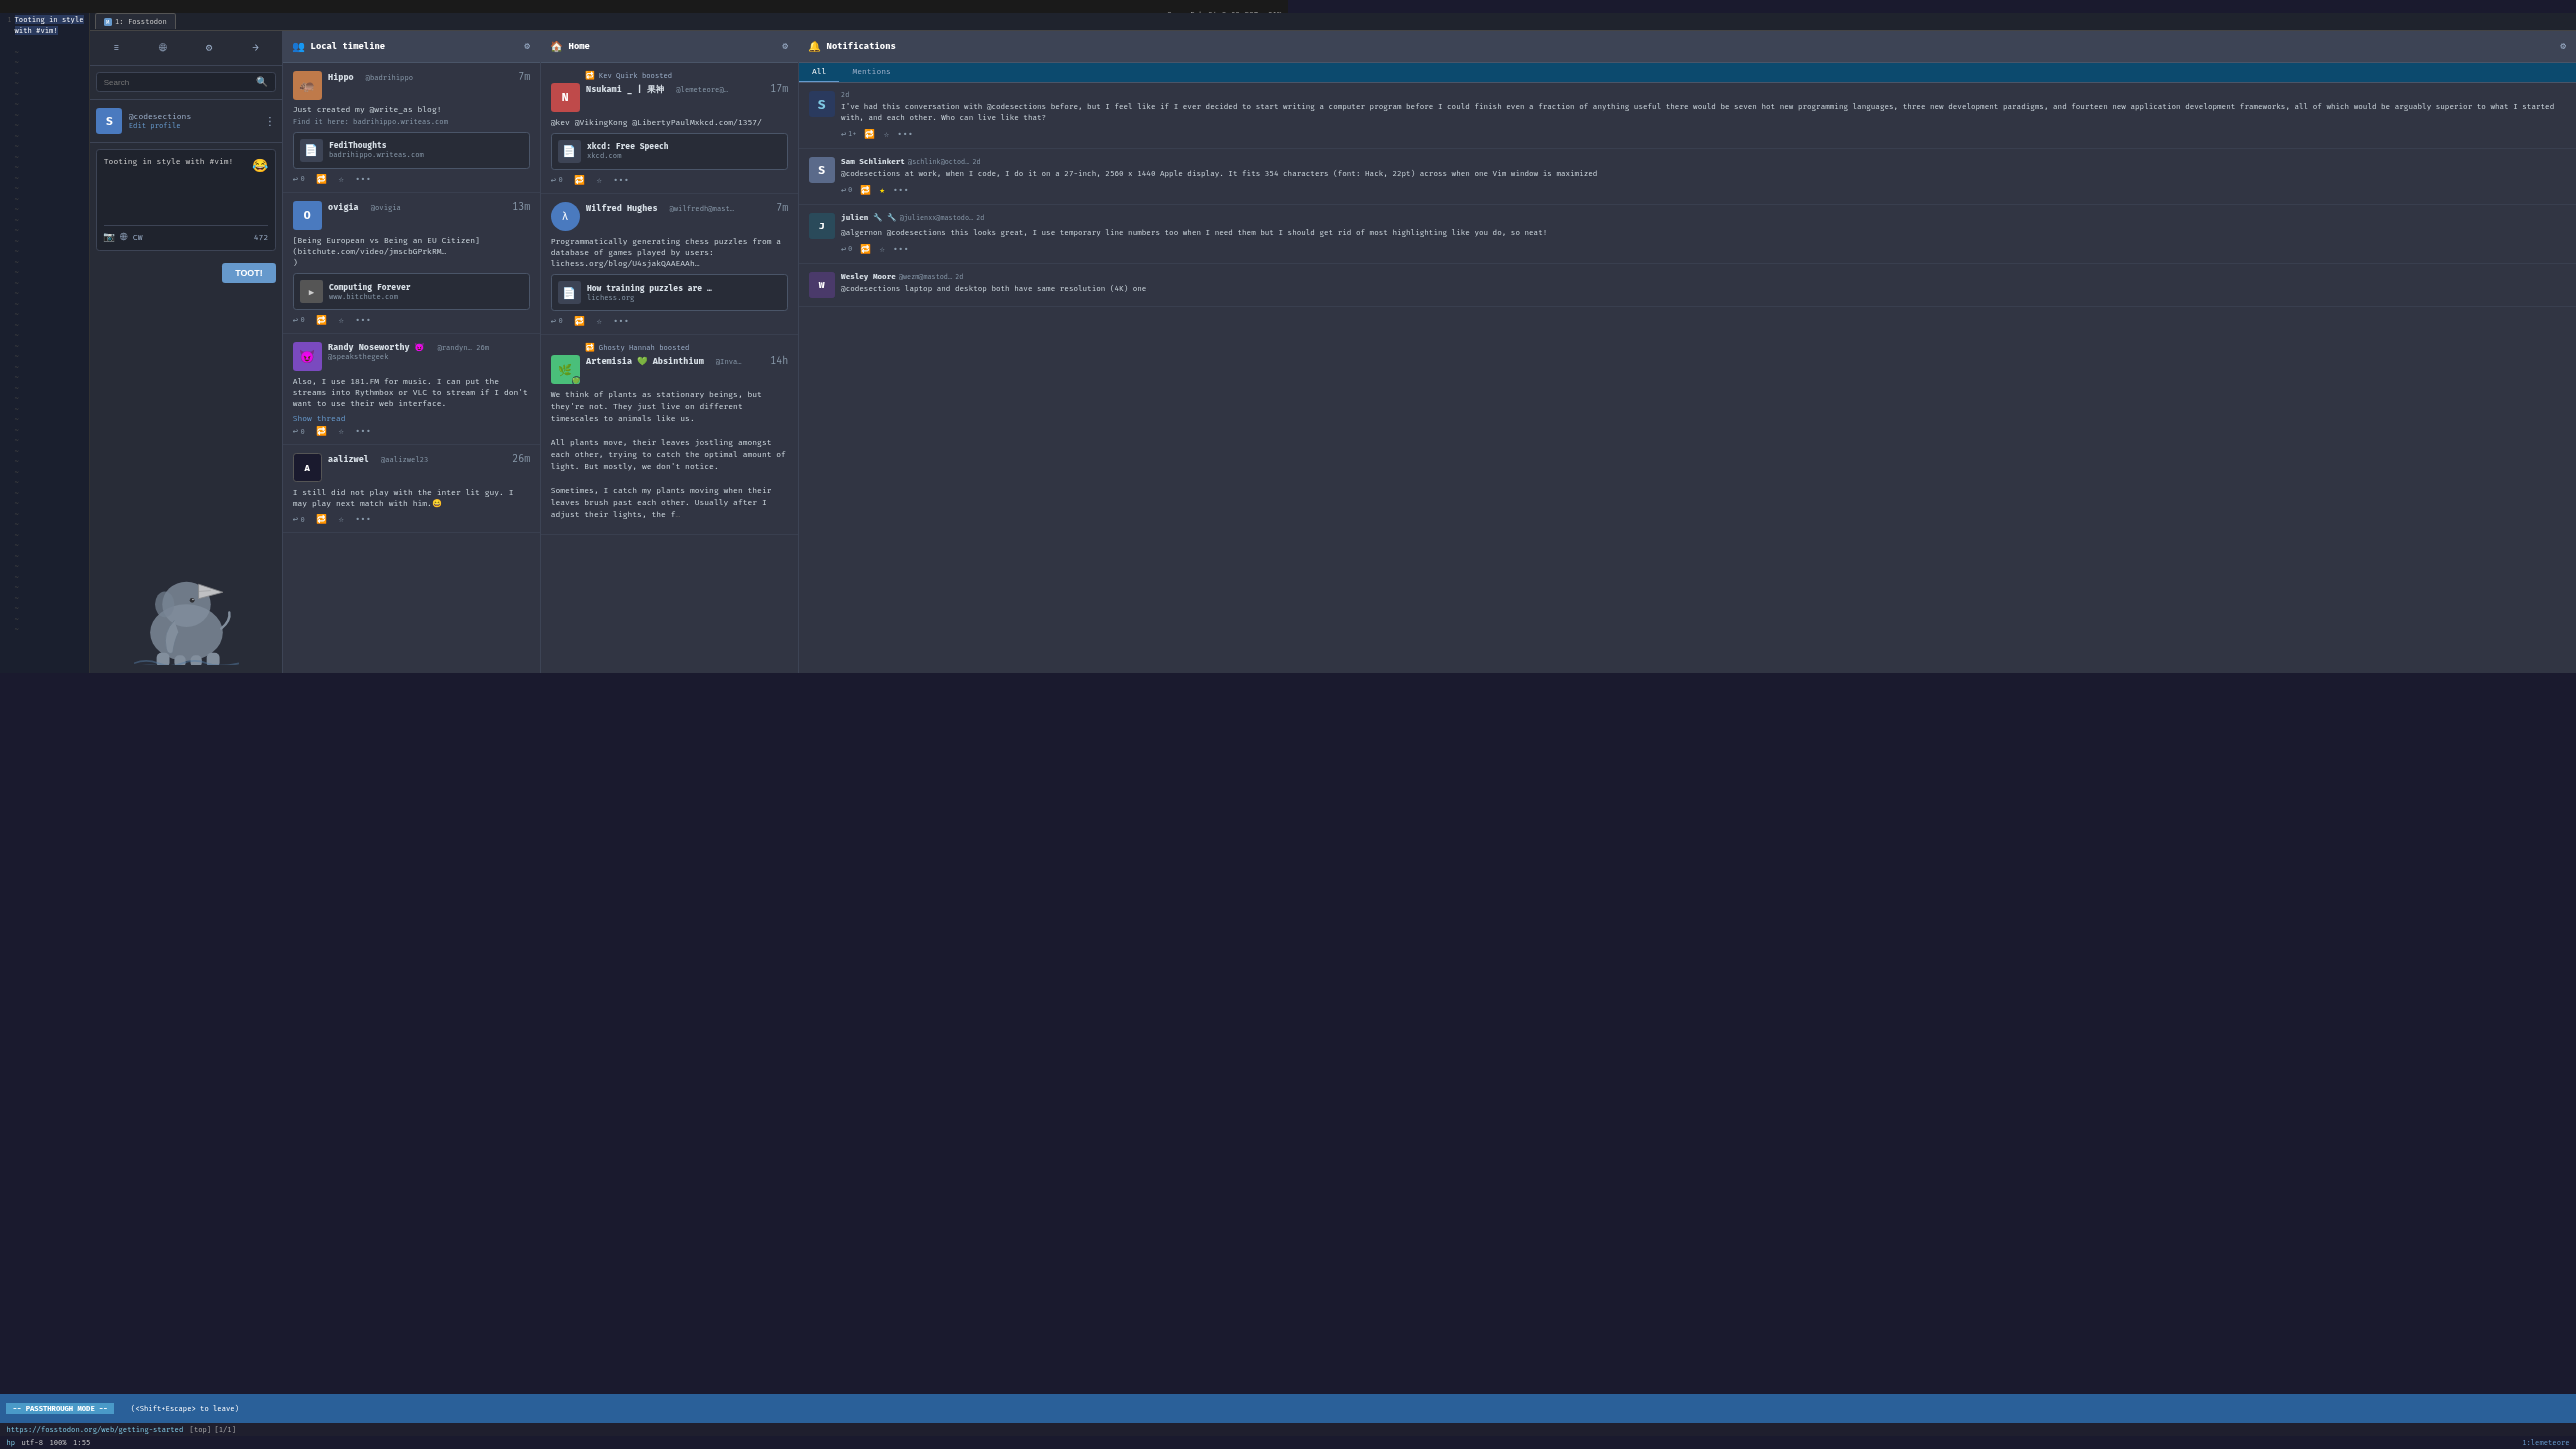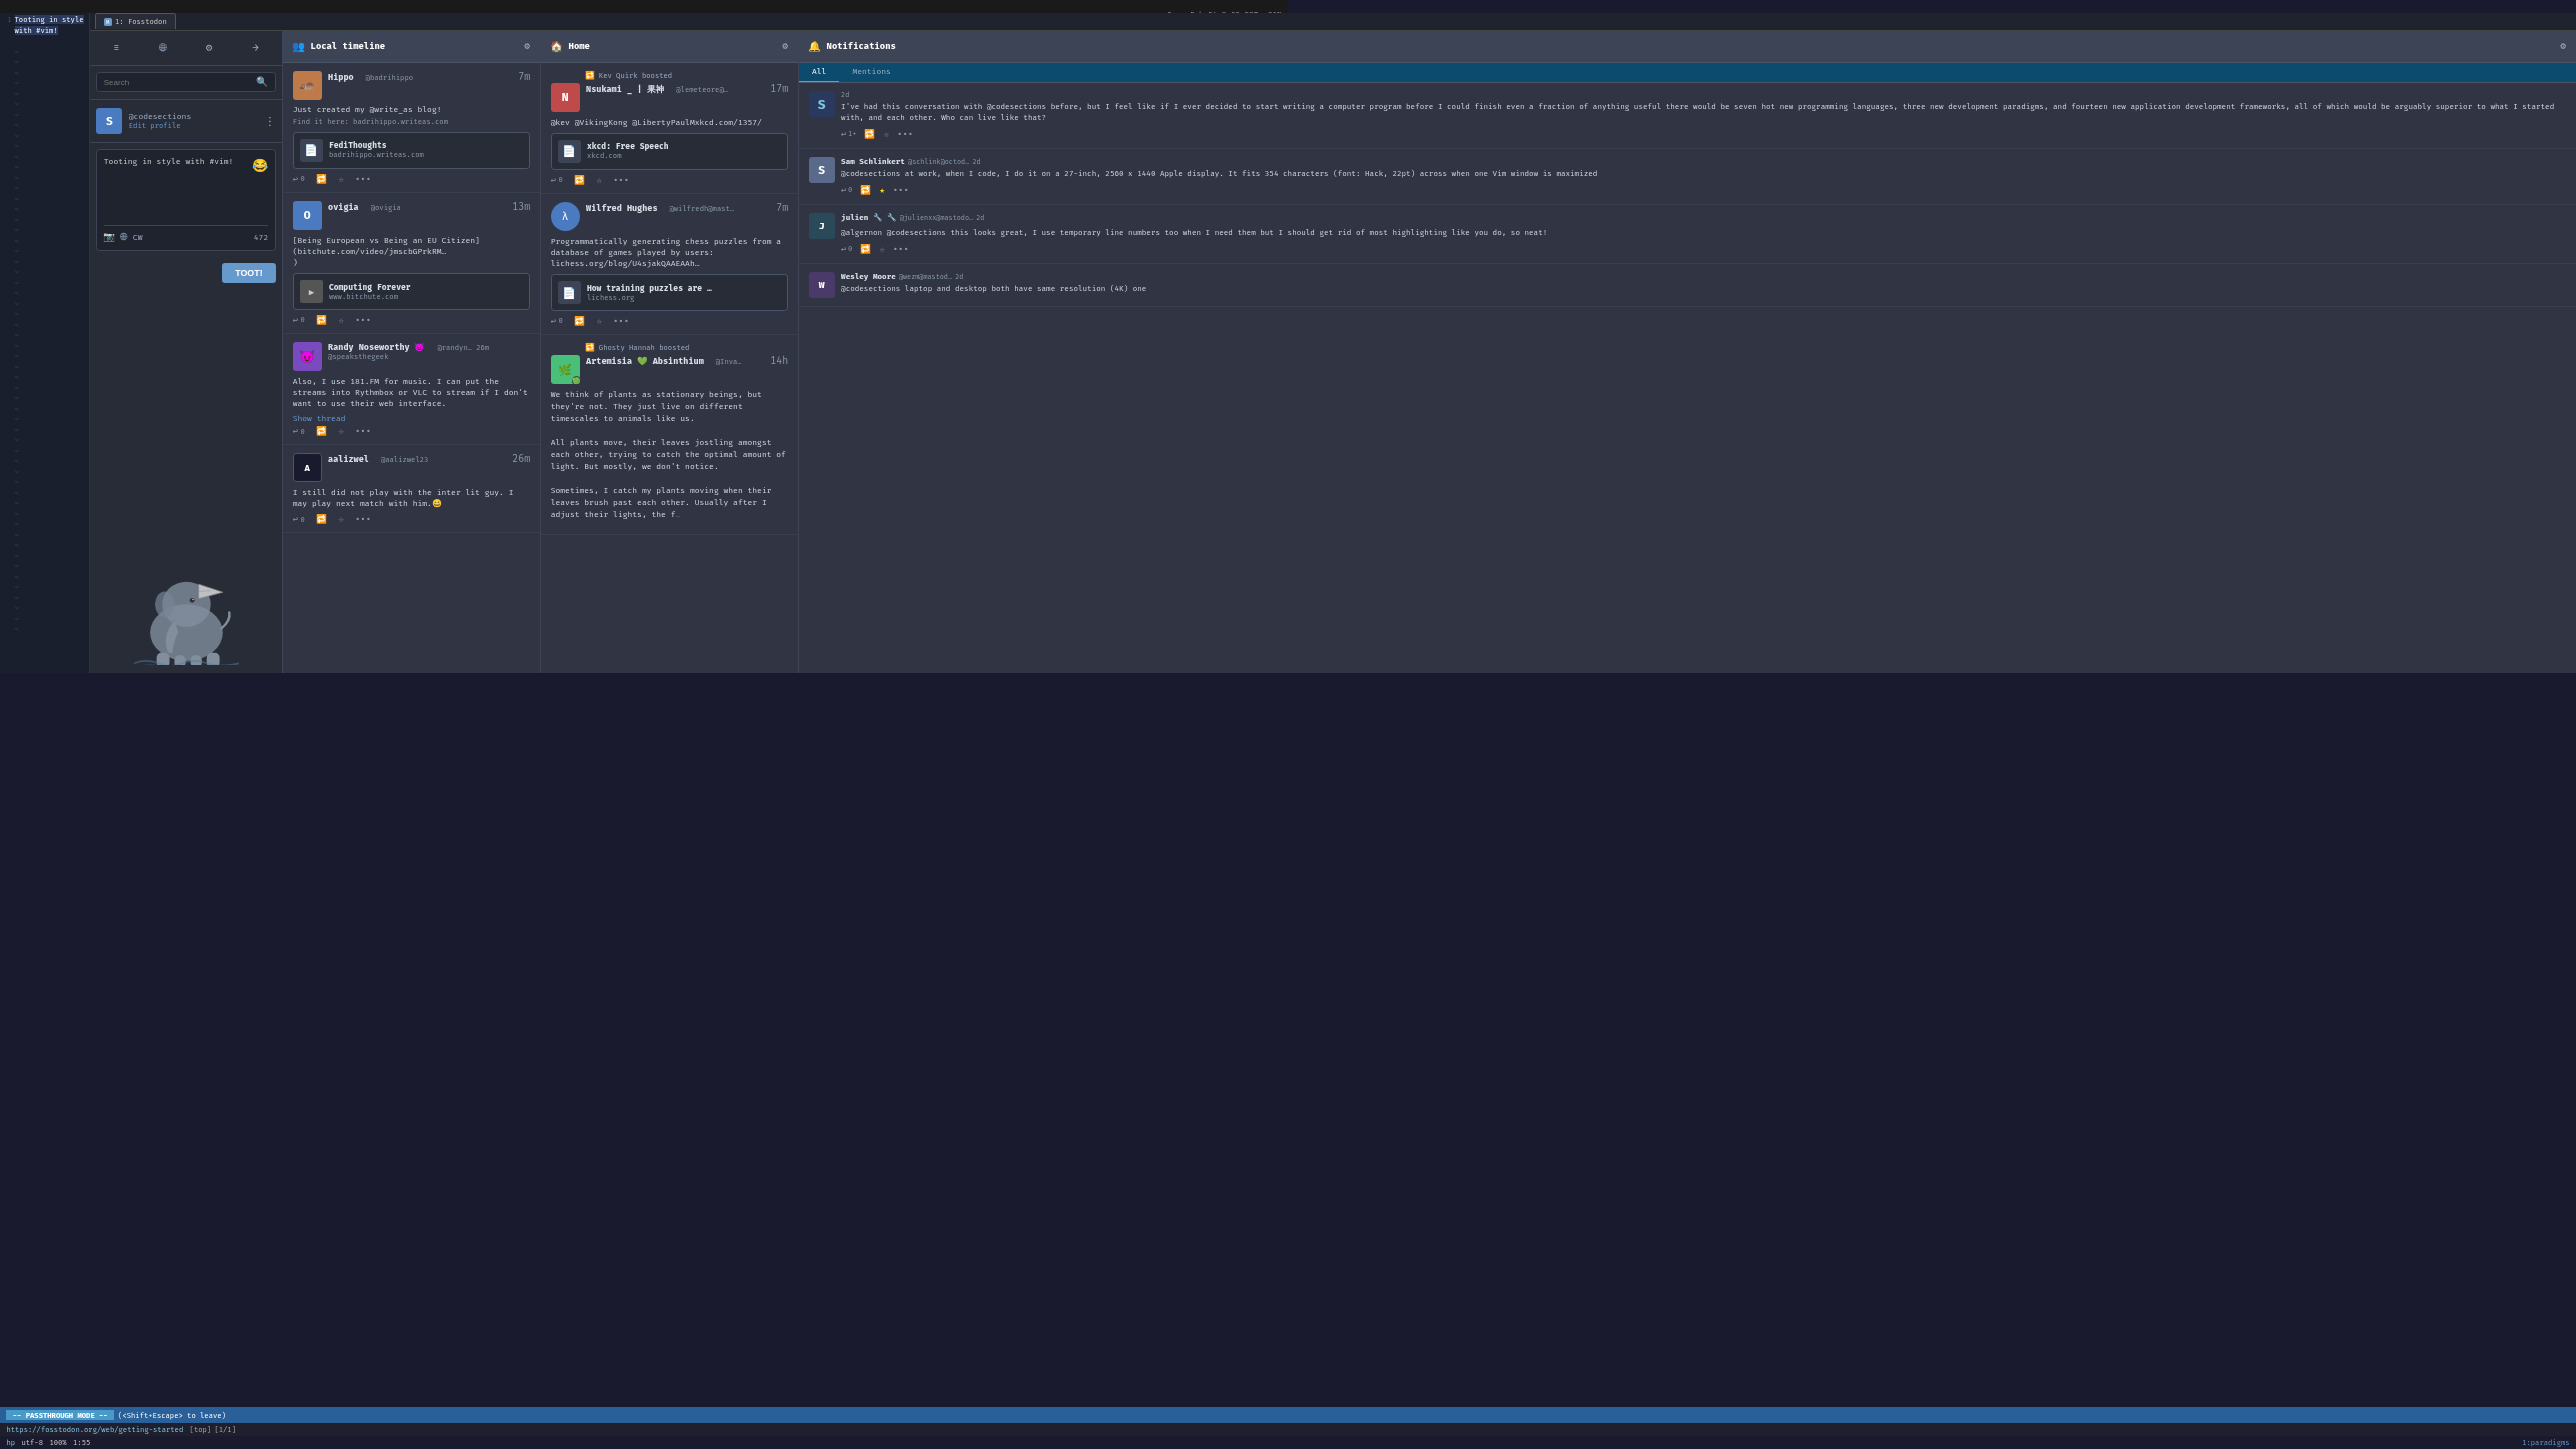--- a/index.html
+++ b/index.html
@@ -626,28 +626,28 @@
     .notif-action-btn.starred .action-icon {
       color: #ffd700;
     }
 
     
     #vim-statusline {
       position: absolute;
       bottom: 26px;
       left: 0;
       right: 0;
-      height: 16px;
+      height: 29px;
       background: #2a6099;
       color: #fff;
       font-size: 7.2px;
       display: flex;
       align-items: center;
       padding: 0 6.4px;
-      gap: 4px;
+      gap: 17px;
     }
 
     #vim-statusline-mode {
       background: #4a9ac8;
       padding: 0.8px 4.8px;
       font-weight: bold;
       font-size: 7.2px;
     }
 
     #vim-mode-text {
@@ -1440,15 +1440,15 @@
   <span style="margin-left:6.4px; color:#aaa;">[top]</span>
   <span style="margin-left:3.2px; color:#aaa;">[1/1]</span>
 </div>
 
 <div id="vim-cmdline">
   <span class="vim-cmd-item" style="color:#7ec8e3;">hp</span>
   <span class="vim-cmd-item">utf-8</span>
   <span class="vim-cmd-item">100%</span>
   <span class="vim-cmd-item">1:55</span>
   <span style="flex:1;"></span>
-  <span class="vim-cmd-item vim-cmd-highlight">1:paradigms</span>
+  <span class="vim-cmd-item vim-cmd-highlight">1:lemeteore</span>
 </div>
 
 
 </body></html>

